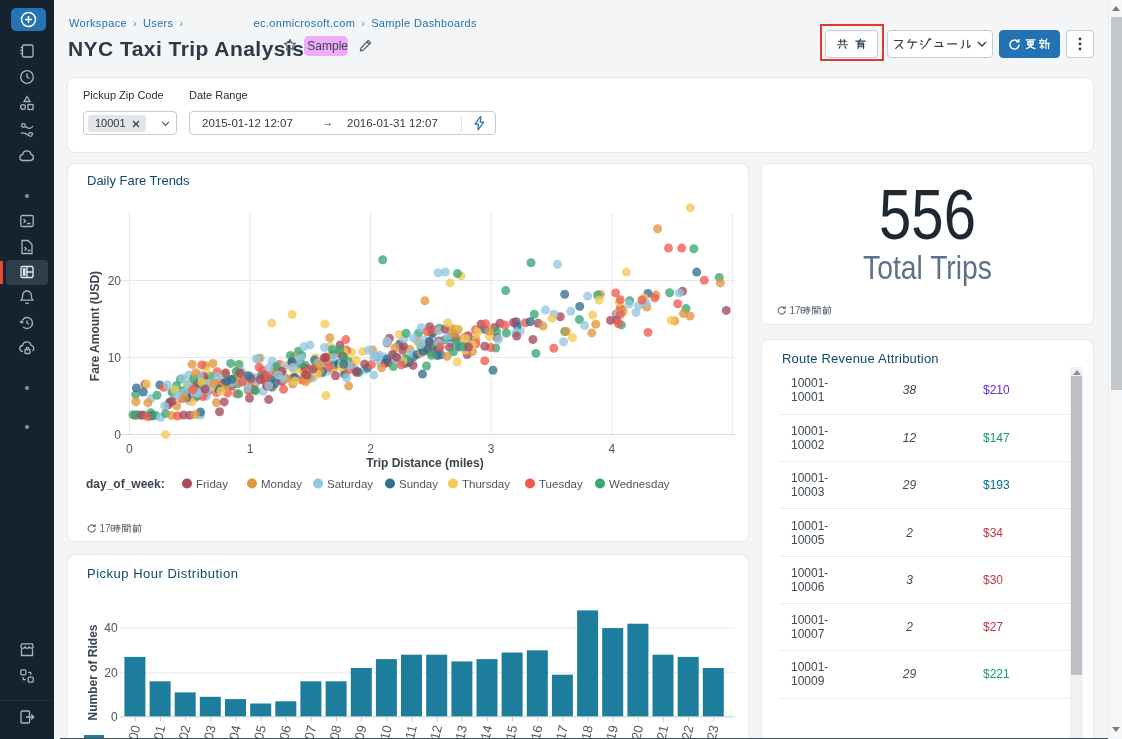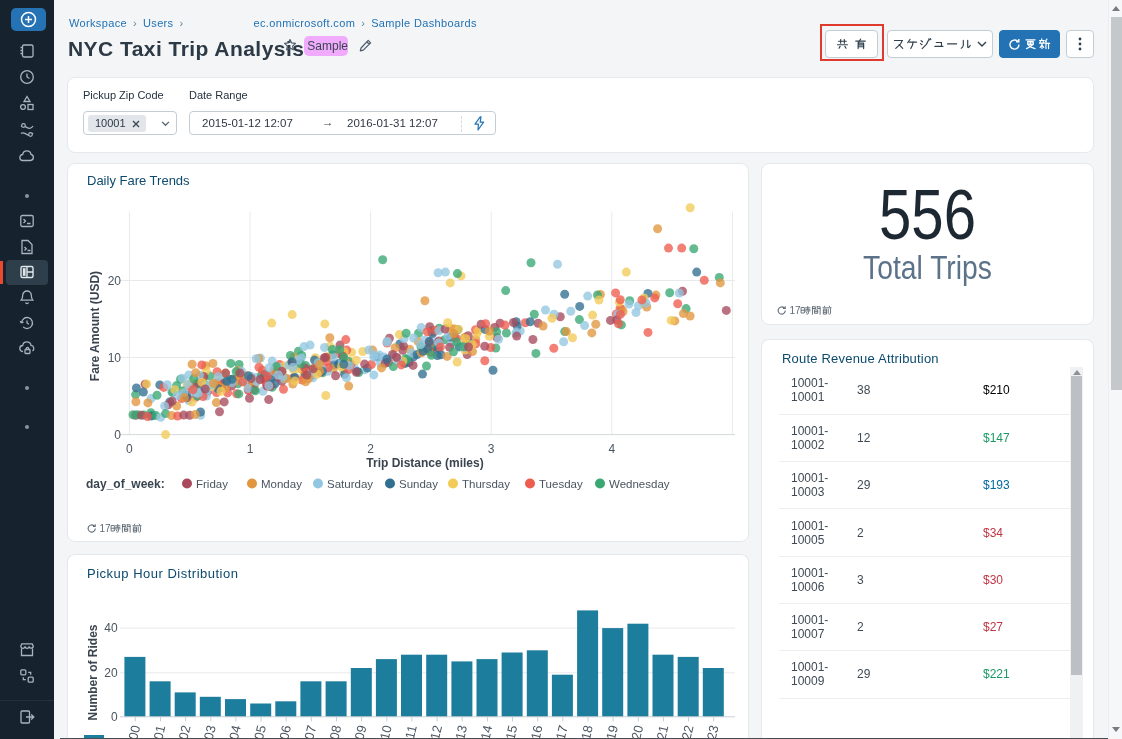--- a/index.html
+++ b/index.html
@@ -12,21 +12,21 @@
 #crumb { position:absolute; left:69px; top:17px; font-size:11px; letter-spacing:0.35px; color:#2272b4; white-space:nowrap; }
 #crumb .sep { color:#618794; padding:0 6px; font-size:11px; }
 #title { position:absolute; left:68px; top:37px; font-size:21px; font-weight:700; letter-spacing:0.45px; color:#2d3a46; }
 .btn { position:absolute; top:30px; height:28px; background:#fff; border:1px solid #c3cdd5; border-radius:4px; display:flex; align-items:center; justify-content:center; }
 .card { position:absolute; background:#fff; border:1px solid #e6e9ec; border-radius:8px; }
 .ctitle { position:absolute; left:19px; top:10px; font-size:13px; font-weight:400; color:#0c4a6e; line-height:1; }
 #rtable { position:absolute; left:17px; top:27.5px; width:291px; border-collapse:collapse; font-size:12px; table-layout:fixed; }
 #rtable th { background:#f7f8f9; font-weight:400; color:#39434d; height:30px; border-bottom:1px solid #e3e6e9; font-size:11.5px; }
 #rtable td { border-bottom:1px solid #eceef0; height:47.3px; color:#3f4a54; }
 #rtable .c1 { padding-left:12px; line-height:14px; }
-#rtable .c2 { text-align:left; padding-right:10px; }
+#rtable .c2 { text-align:center; padding-right:10px;font-style:italic; }
 #rtable .c3 { padding-left:11px; }
 </style></head><body>
 
 <div id="sidebar"></div>
 <div id="active"></div>
 <div id="redbar"></div>
 <div id="newbtn"></div>
 <div style="position:absolute;left:0px;top:700px;width:54px;height:1px;background:#233039;"></div>
 <svg style="position:absolute;left:19px;top:10px;" width="19" height="19" viewBox="0 0 19 19">
     <circle cx="9.5" cy="9.5" r="7" fill="none" stroke="#fff" stroke-width="1.5"></circle>
@@ -971,21 +971,21 @@
   <table id="rtable">
     <colgroup>
         <col style="width:78px">
         <col style="width:115px">
         <col style="width:98px">
     </colgroup>
       <tbody>
     <tr>
           <td class="c1">10001-<br>10001</td>
           <td class="c2">38</td>
-          <td class="c3" style="color:#000000">$210</td>
+          <td class="c3" style="color:#6d28d9">$210</td>
         </tr>
         <tr>
           <td class="c1">10001-<br>10002</td>
           <td class="c2">12</td>
           <td class="c3" style="color:#1a9a62">$147</td>
         </tr>
         <tr>
           <td class="c1">10001-<br>10003</td>
           <td class="c2">29</td>
           <td class="c3" style="color:#0369a1">$193</td>

